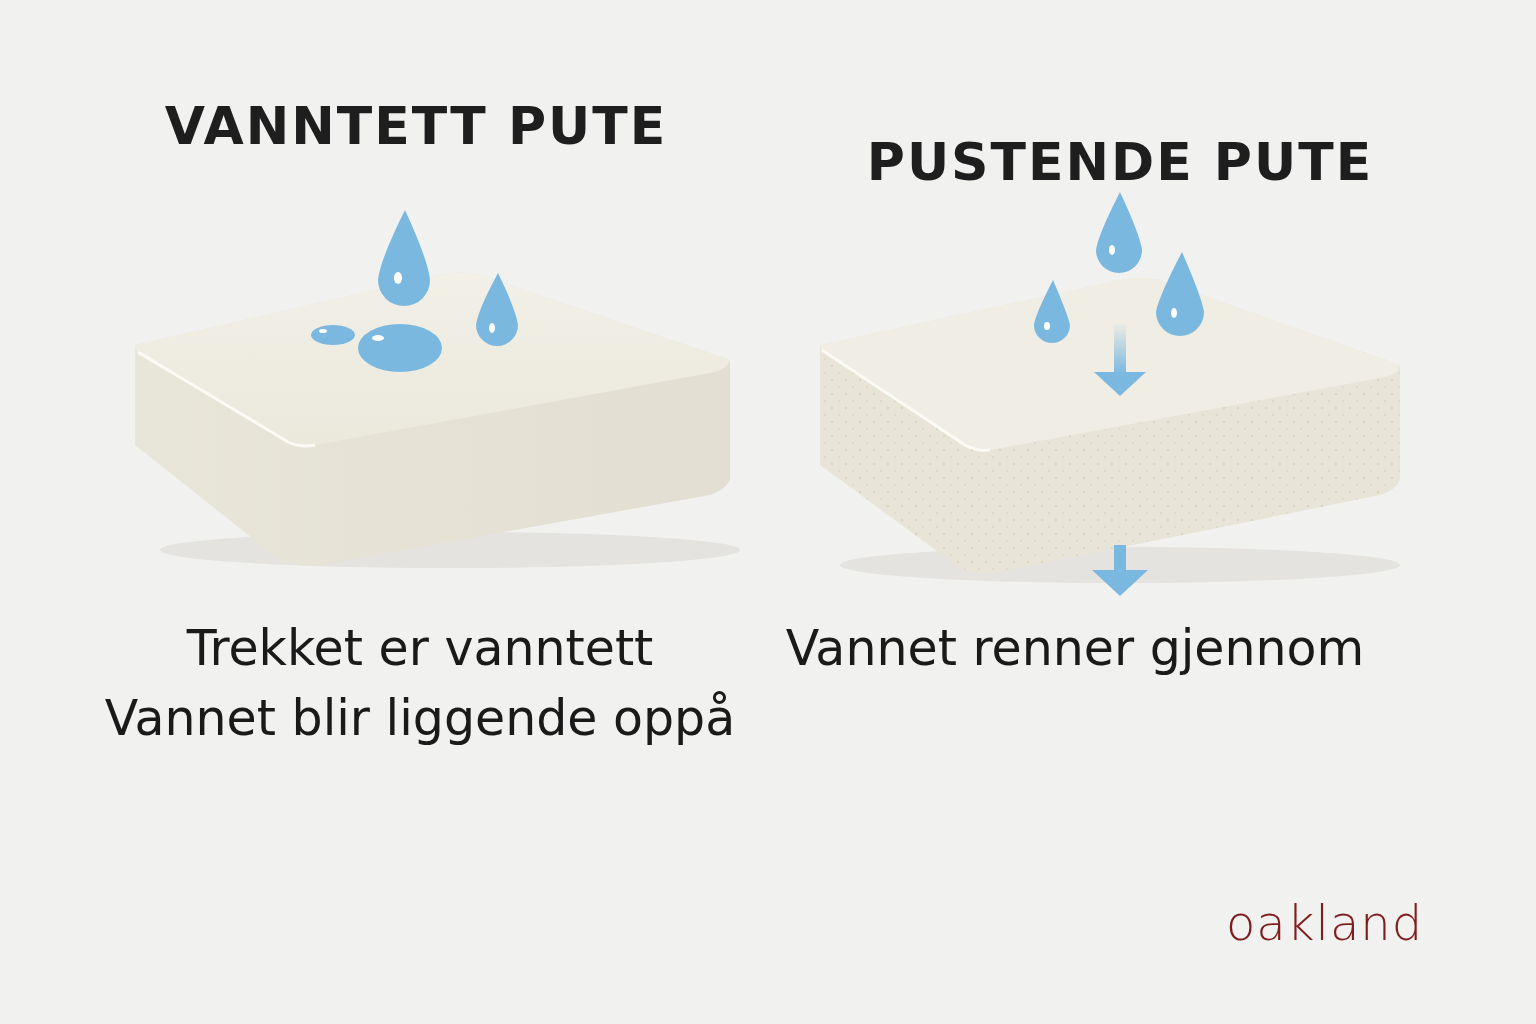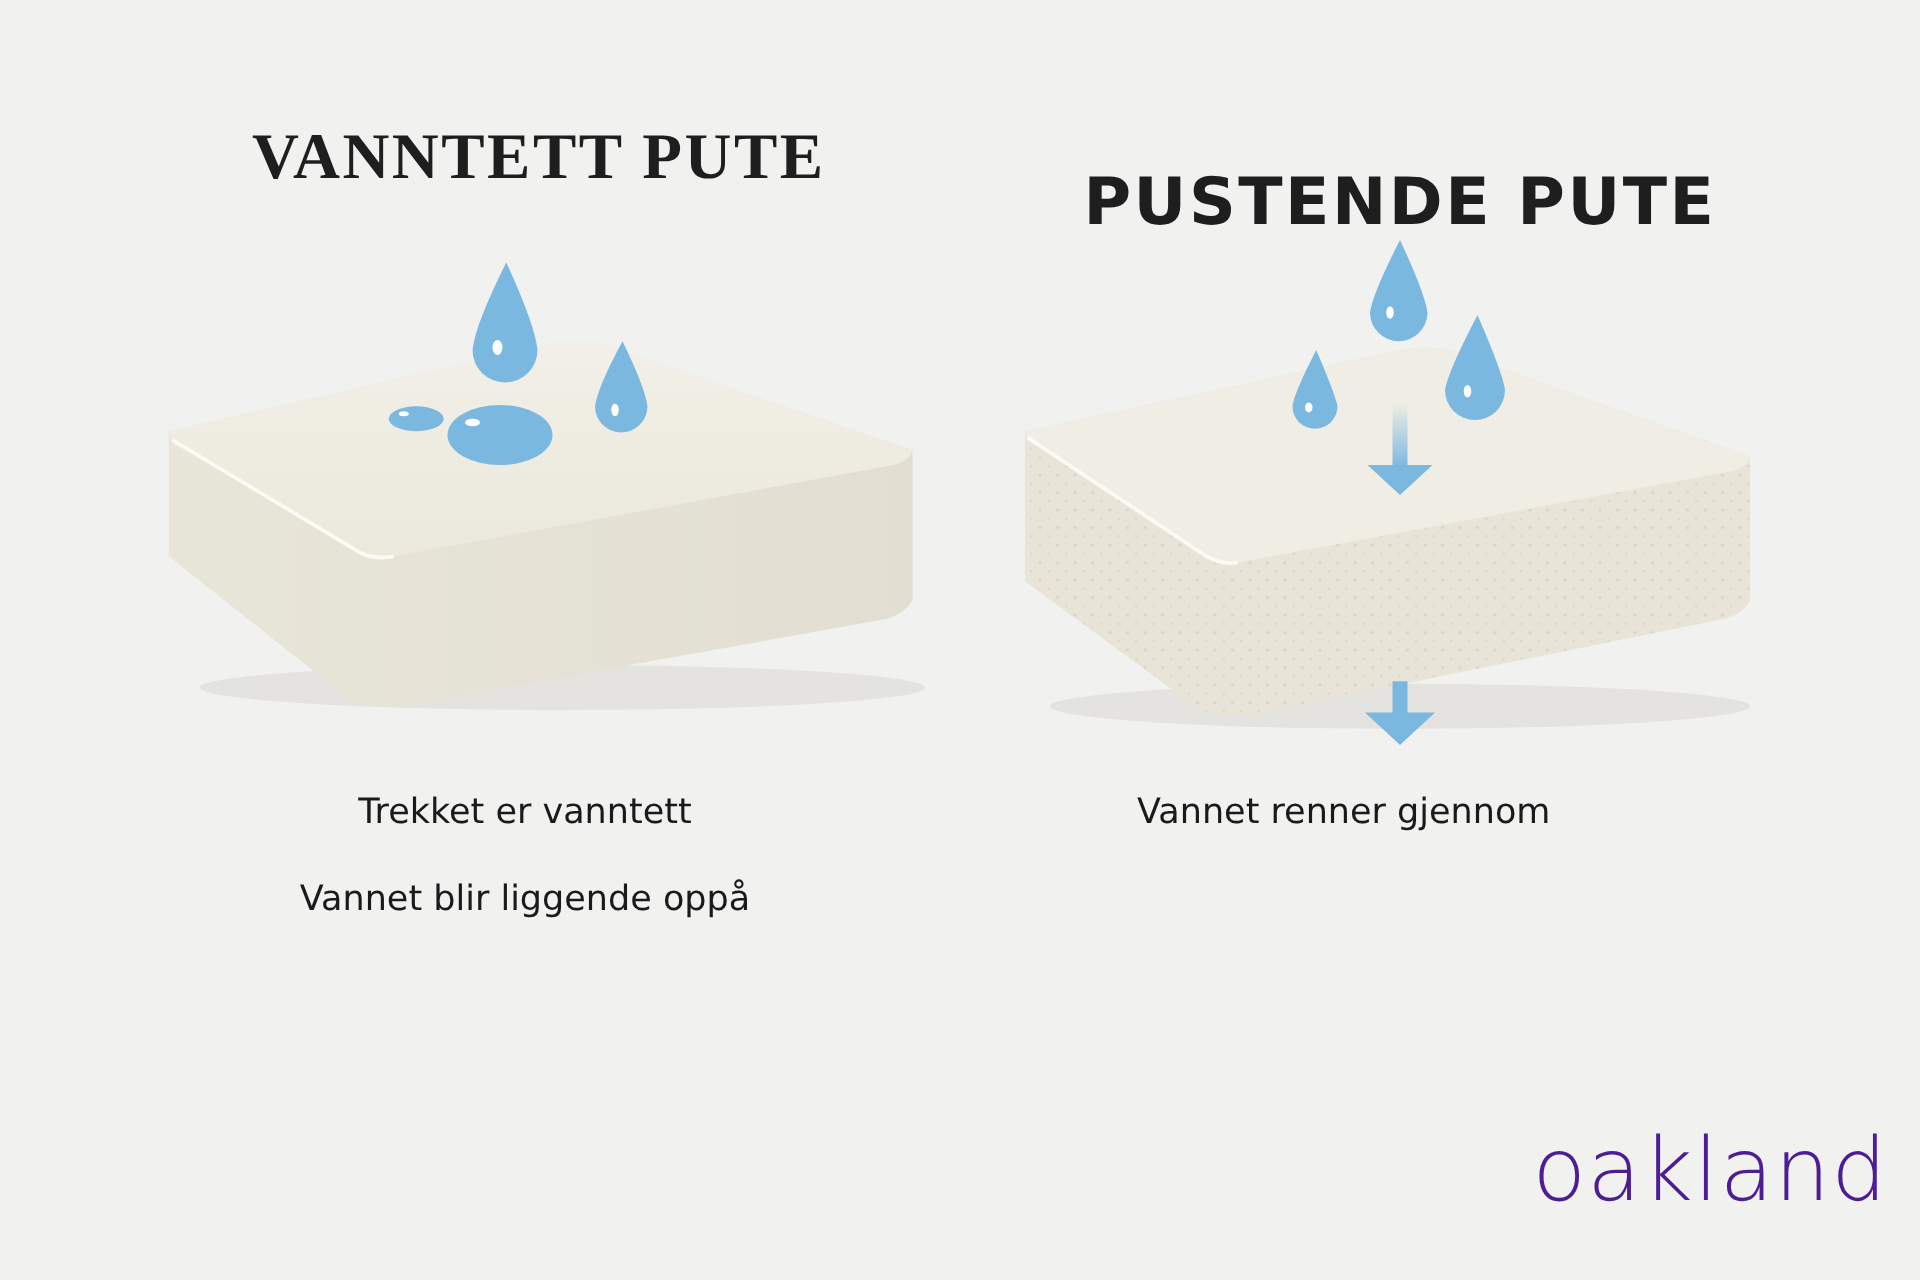--- a/index.html
+++ b/index.html
@@ -1,24 +1,24 @@
 <!DOCTYPE html>
 <html><head>
 <meta charset="utf-8">
 <style>
   html,body{margin:0;padding:0;}
   body{width:1536px;height:1024px;background:#f1f1f0;position:relative;overflow:hidden;font-family:"DejaVu Sans",sans-serif;color:#1b1b1b;}
   .panel-title{position:absolute;top:96px;font-family:"DejaVu Sans",sans-serif;font-weight:bold;font-size:52px;letter-spacing:2px;text-align:center;color:#1e1e1e;}
-  #t1{left:111px;width:640px;font-family:Liberation Serif, serif;}
+  #t1{left:96px;width:640px;}
   #t2{left:800px;width:640px;margin-top:36px;}
   .illus{position:absolute;}
-  .lines{position:absolute;top:614px;text-align:center;font-family:"DejaVu Sans",sans-serif;font-size:28px;line-height:70px;color:#1a1a1a;}
+  .lines{position:absolute;top:614px;text-align:center;font-family:"DejaVu Sans",sans-serif;font-size:49px;line-height:70px;color:#1a1a1a;}
   #l1{left:100px;width:640px;}
   #l2{left:755px;width:640px;}
-  .logo{position:absolute;left:1226px;top:895px;font-family:"DejaVu Sans",sans-serif;font-size:70px;font-weight:200;letter-spacing:1px;color:#4c1d95;}
+  .logo{position:absolute;left:1226px;top:895px;font-family:"DejaVu Sans",sans-serif;font-size:48px;font-weight:200;letter-spacing:1px;color:#7f1d1d;}
 </style>
 </head>
 <body>
 
 <div class="panel-title" id="t1">VANNTETT PUTE</div>
 <div class="panel-title" id="t2">PUSTENDE PUTE</div>
 
 <svg class="illus" style="left:120px;top:200px" width="640" height="380">
   <defs>
     <linearGradient id="topA" x1="0" y1="0" x2="0" y2="1">

